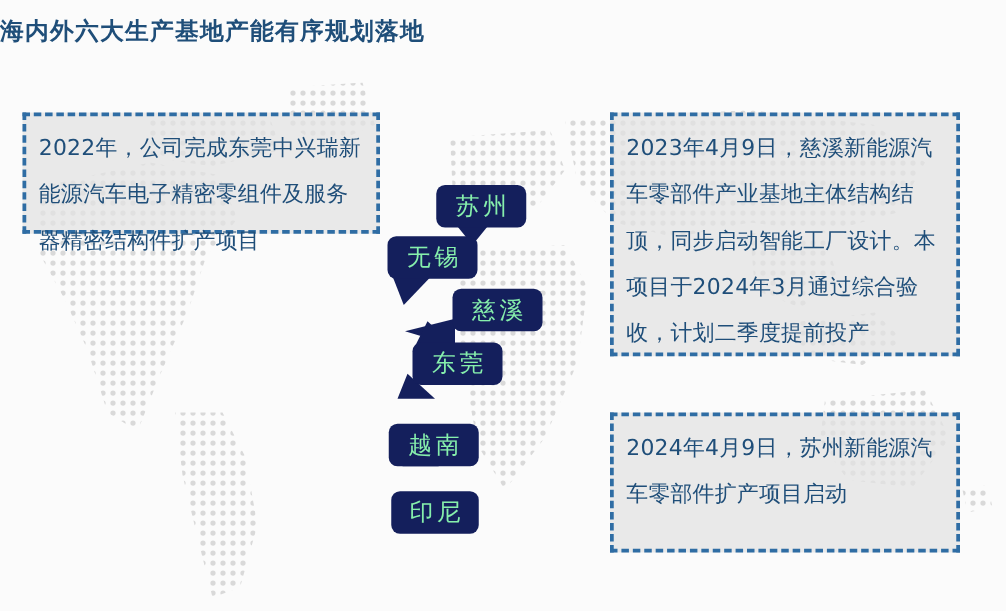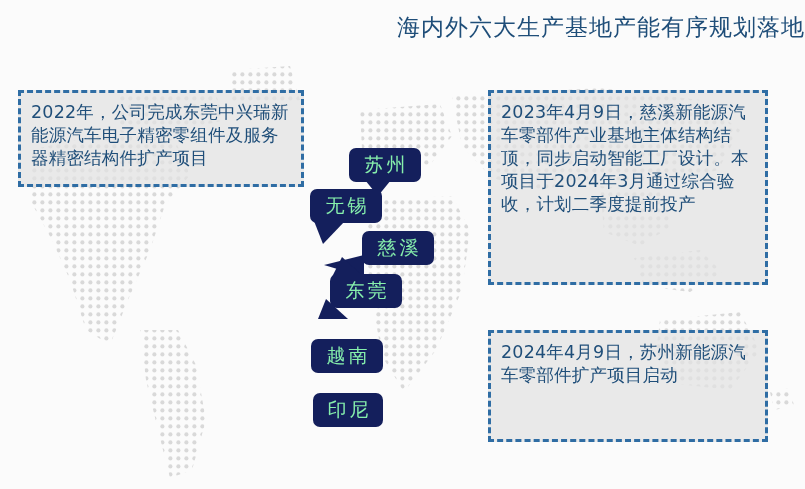--- a/index.html
+++ b/index.html
@@ -17,38 +17,38 @@
   
   .map-layer{
     position:absolute;inset:0;
     pointer-events:none;
   }
   .map-layer svg{display:block;width:805px;height:489px;}
 
   
   .title{
     position:absolute;left:0;top:12px;width:805px;
-    text-align:right;
+    text-align:left;
     font-family:"DejaVu Serif","Liberation Serif",serif;
-    font-weight:normal;
-    font-size:23px;
+    font-weight:bold;
+    font-size:19px;
     letter-spacing:1px;
     color:#1f4e79;
     white-space:nowrap;
   }
 
   
   .panel{
     position:absolute;
     box-sizing:border-box;
     border:3px dashed #2f6da4;
     background:rgba(226,226,226,0.72);
     color:#1f4e79;
     font-size:17.5px;
-    line-height:23px;
+    line-height:37px;
     letter-spacing:0.2px;
     padding:8px 9px 6px 10px;
     font-family:"DejaVu Sans","Liberation Sans",sans-serif;
   }
   #panel-dongguan{left:18px;top:90px;width:286px;height:97px;}
   #panel-cixi{left:488px;top:90px;width:280px;height:195px;}
   #panel-suzhou{left:488px;top:330px;width:280px;height:112px;}
 
   
   .bubble{

